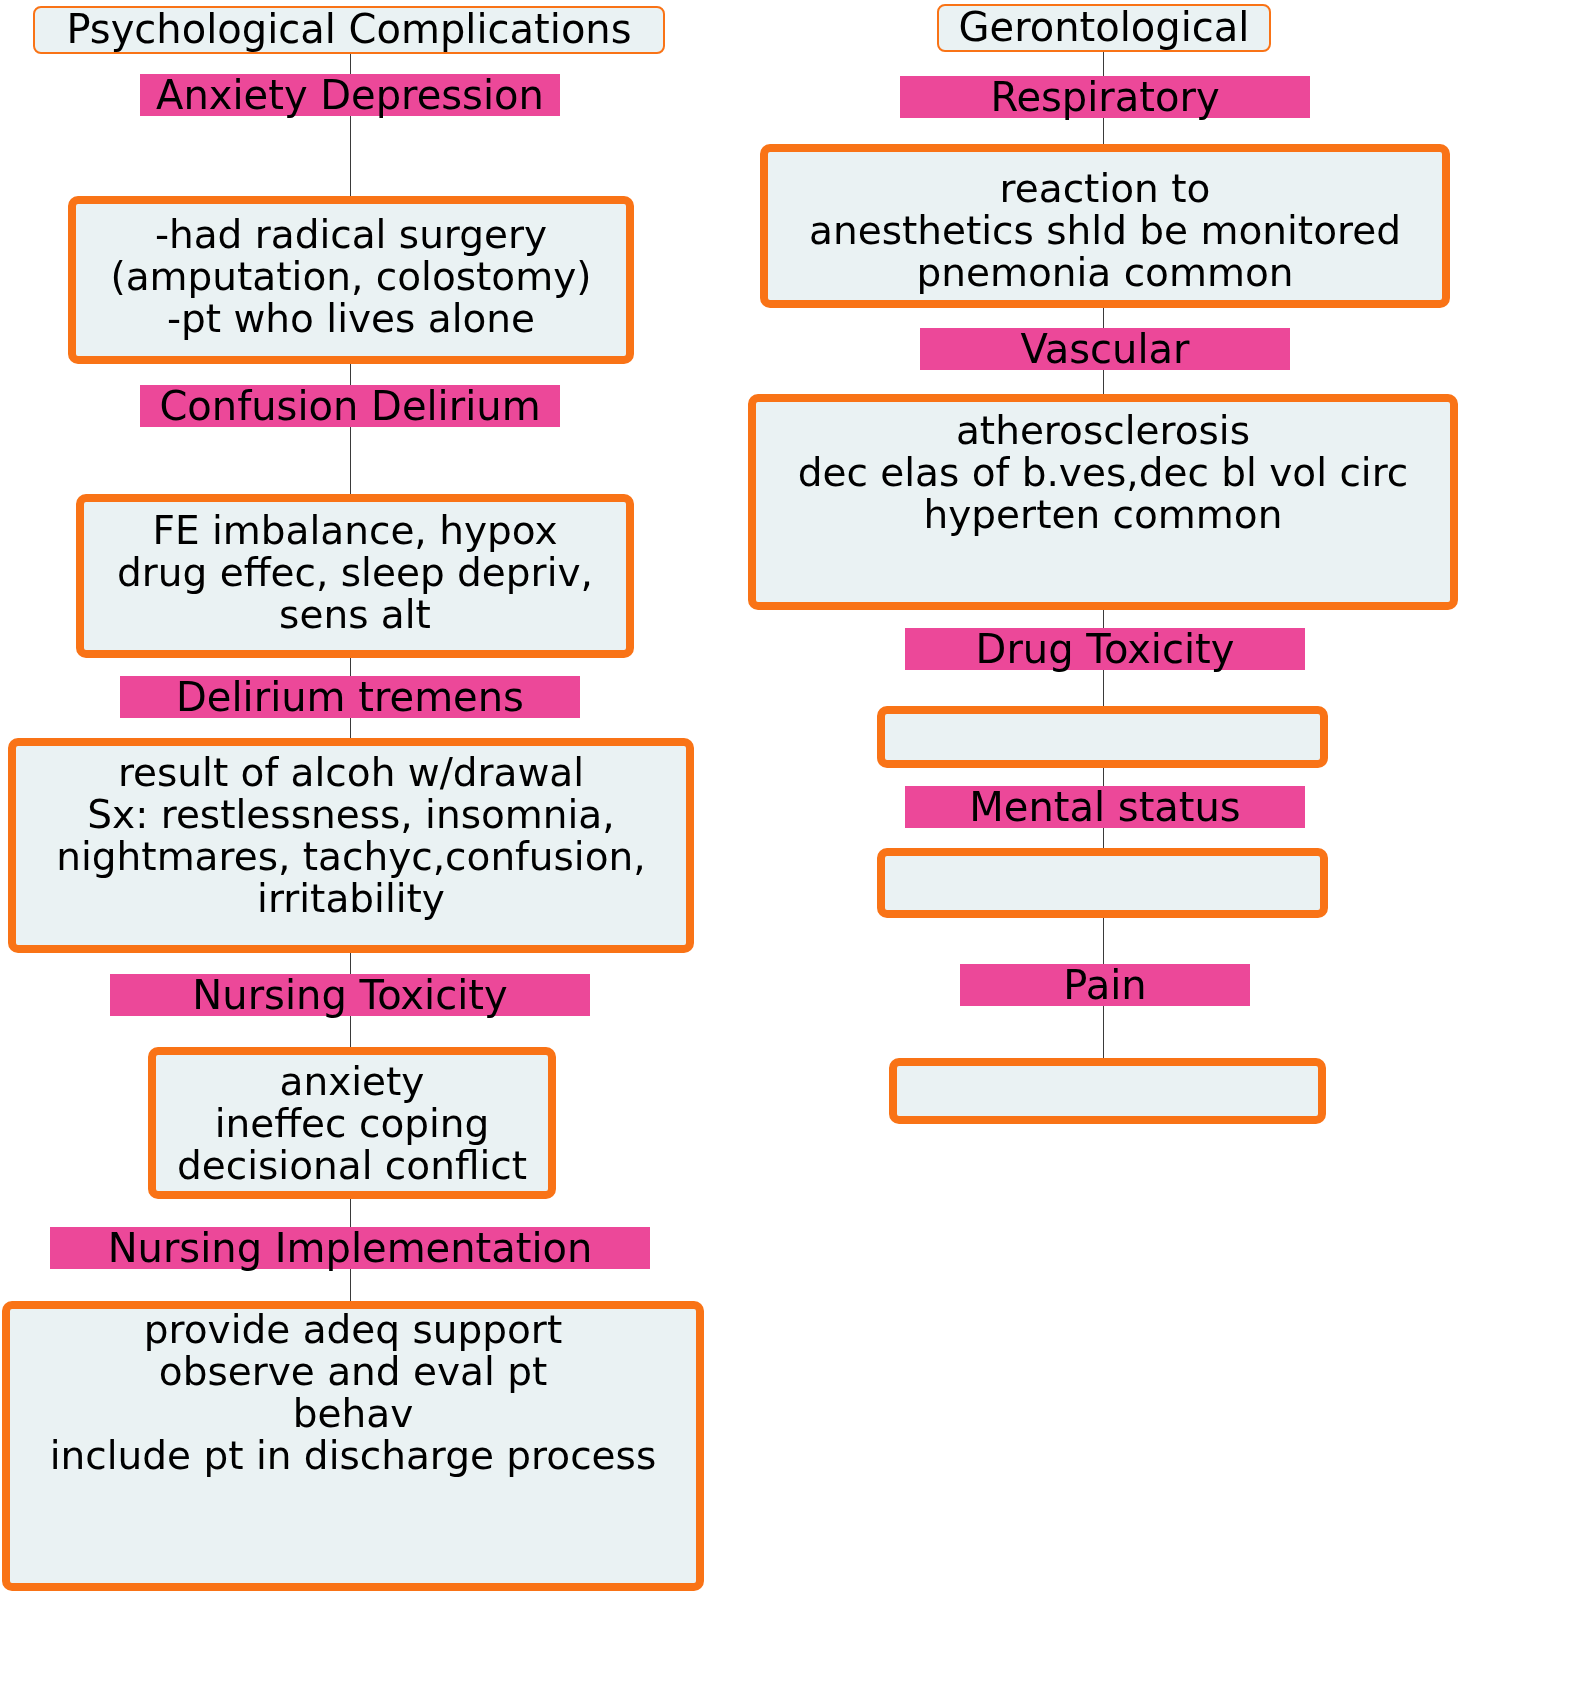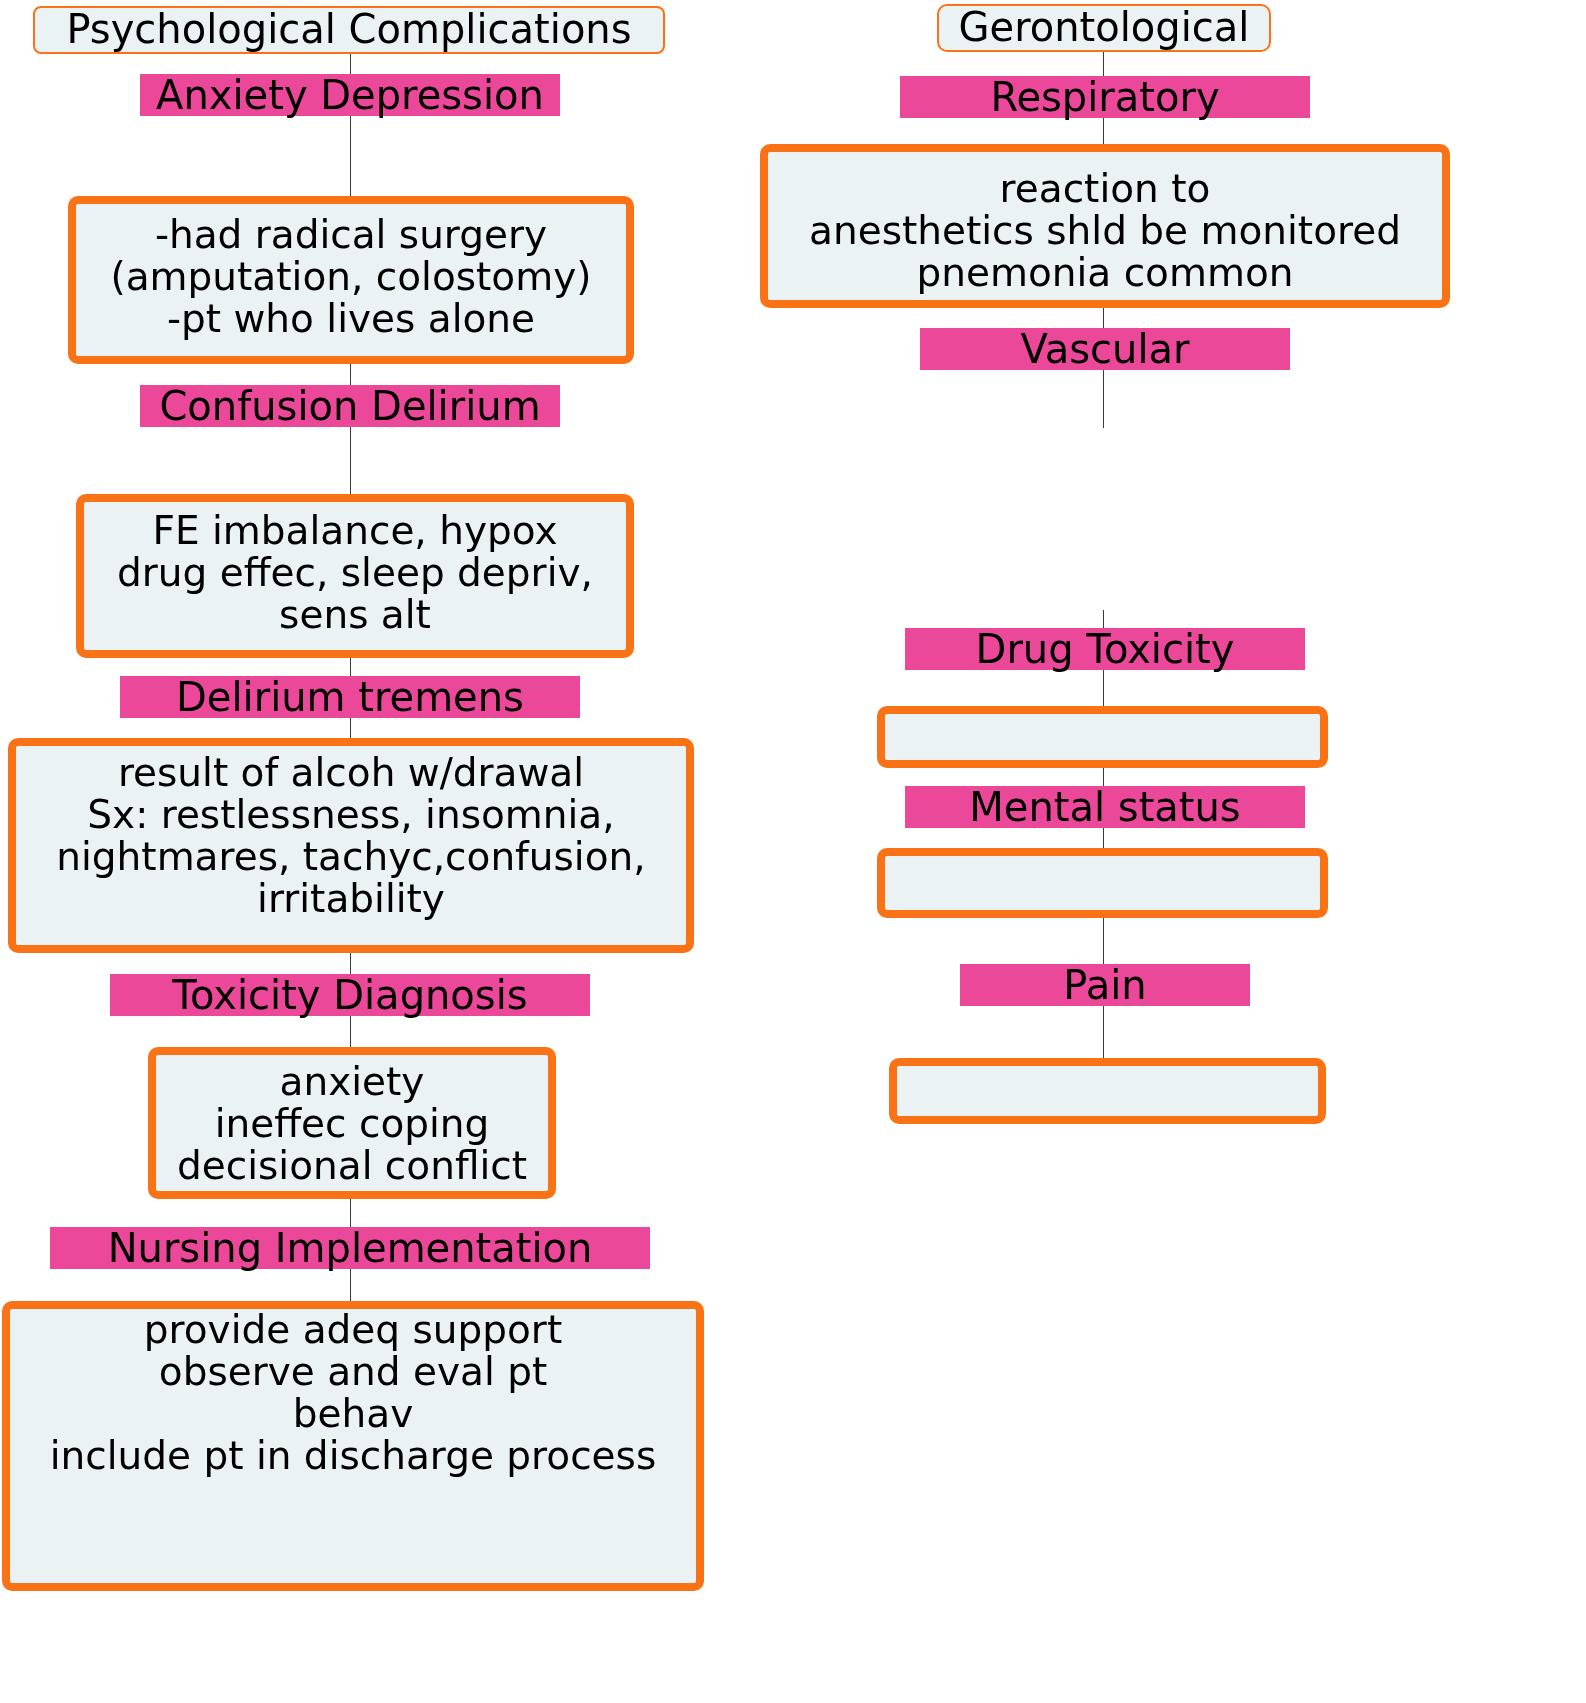--- a/index.html
+++ b/index.html
@@ -101,21 +101,21 @@
   </div>
 
   <div class="node" style="left:8px; top:738px; width:686px; height:215px; font-size:39px; padding-top:6px;">
     <span class="line">result of alcoh w/drawal</span>
     <span class="line">Sx: restlessness, insomnia,</span>
     <span class="line">nightmares, tachyc,confusion,</span>
     <span class="line">irritability</span>
   </div>
 
   <div class="edge-label" style="left:110px; top:974px; width:480px; font-size:40px;">
-    <span class="line">Toxicity Diagnosis</span>
+    <span class="line">Nursing Toxicity</span>
   </div>
 
   <div class="node" style="left:148px; top:1047px; width:408px; height:152px; font-size:39px; padding-top:6px;">
     <span class="line">anxiety</span>
     <span class="line">ineffec coping</span>
     <span class="line">decisional conflict</span>
   </div>
 
   <div class="edge-label" style="left:50px; top:1227px; width:600px; font-size:40px;">
     <span class="line">Nursing Implementation</span>
@@ -128,38 +128,43 @@
     <span class="line">include pt in discharge process</span>
   </div>
 
   <div class="connector" style="left:1103px; top:52px; height:94px;"></div>
   <div class="connector" style="left:1103px; top:308px; height:120px;"></div>
   <div class="connector" style="left:1103px; top:610px; height:96px;"></div>
   <div class="connector" style="left:1103px; top:768px; height:80px;"></div>
   <div class="connector" style="left:1103px; top:918px; height:140px;"></div>
   <div class="connector" style="left:1103px; top:1024px; height:40px;"></div>
 
-  <div class="node root" style="left:937px; top:4px; width:334px; height:48px; font-size:40px;border-radius:10px;">
+  <div class="node root" style="left:937px; top:4px; width:334px; height:48px; font-size:40px;">
     <span class="line">Gerontological</span>
   </div>
 
   <div class="edge-label" style="left:900px; top:76px; width:410px; font-size:40px;">
     <span class="line">Respiratory</span>
   </div>
 
   <div class="node" style="left:760px; top:144px; width:690px; height:164px; font-size:39px; padding-top:16px;">
     <span class="line">reaction to</span>
     <span class="line">anesthetics shld be monitored</span>
     <span class="line">pnemonia common</span>
   </div>
 
   <div class="edge-label" style="left:920px; top:328px; width:370px; font-size:40px;">
     <span class="line">Vascular</span>
   </div>
 
+  <div class="node" style="left:748px; top:394px; width:710px; height:216px; font-size:39px; padding-top:8px;">
+    <span class="line">atherosclerosis</span>
+    <span class="line">dec elas of b.ves,dec bl vol circ</span>
+    <span class="line">hyperten common</span>
+  </div>
 
   <div class="edge-label" style="left:905px; top:628px; width:400px; font-size:40px;">
     <span class="line">Drug Toxicity</span>
   </div>
 
   <div class="node empty-node" style="left:877px; top:706px; width:451px; height:62px;"></div>
 
   <div class="edge-label" style="left:905px; top:786px; width:400px; font-size:40px;">
     <span class="line">Mental status</span>
   </div>

